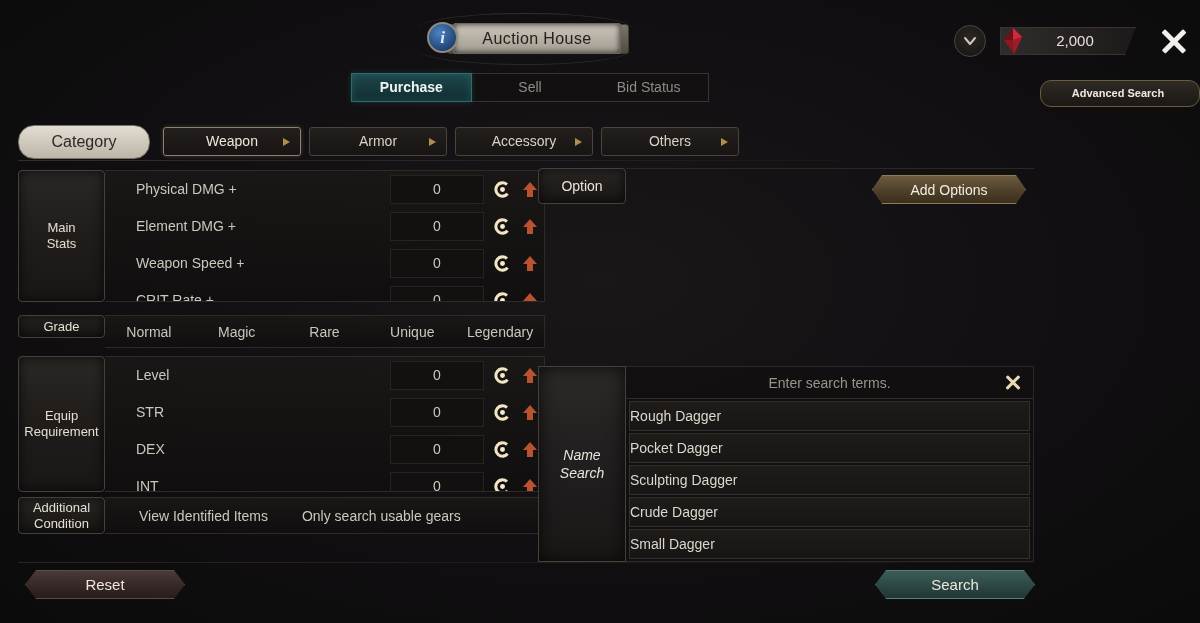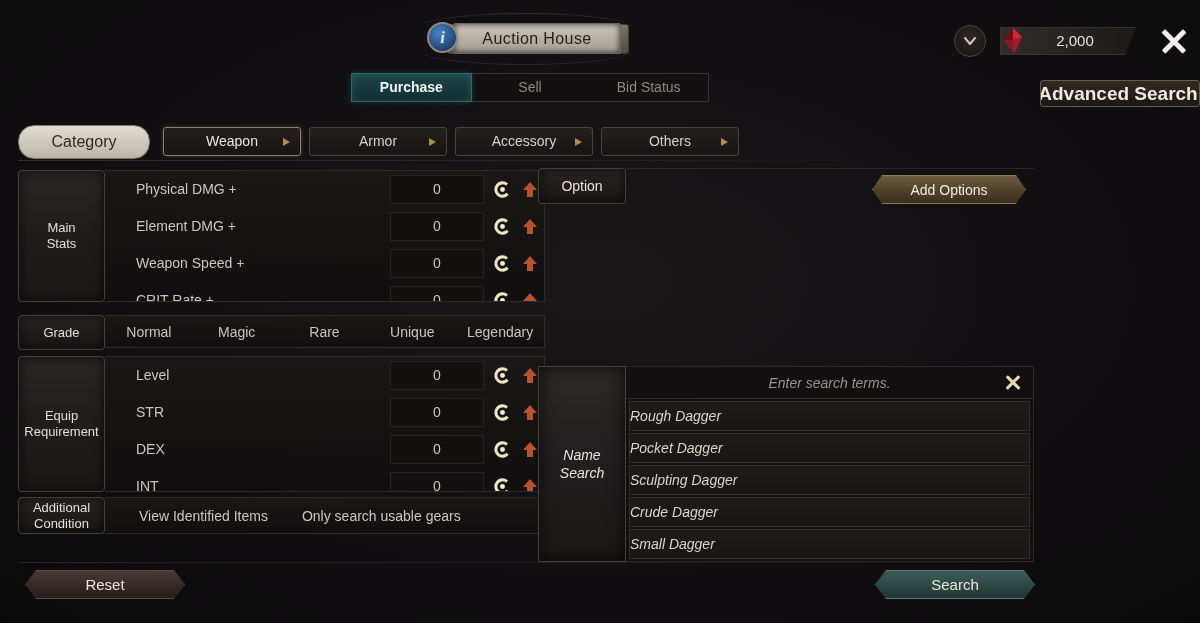--- a/index.html
+++ b/index.html
@@ -98,22 +98,22 @@
   .tab.active {
     background: linear-gradient(180deg,#1c4347 0%, #17393d 55%, #102a2d 100%);
     color:#eef4f3; font-weight:bold;
     box-shadow: inset 0 0 8px rgba(90,200,200,.2), 0 0 6px rgba(60,160,160,.25);
     border:1px solid #2e6b6b;
     margin:-1px;
   }
   .adv-search {
     position:absolute; left:1040px; top:80px; width:160px; height:27px;
     border:1px solid #6c5c3c; background: linear-gradient(180deg,#2e2a24,#1b1815);
-    border-radius:3px;
-    color:#efe9df; font-size:19px; font-weight:bold;
+    border-radius:11px;
+    color:#efe9df; font-size:11px; font-weight:bold;
     line-height:25px; text-align:center;
     overflow:hidden; white-space:nowrap;
     text-indent:-4px;
   }
 
   
   .cat-label {
     position:absolute; left:18px; top:125px; width:132px; height:34px;
     background: linear-gradient(180deg,#e2ddd4 0%, #cfc8bc 50%, #bdb5a8 100%);
     border-radius:16px; border:1px solid #7a7468;
@@ -200,21 +200,20 @@
     color:#eae4da; font-size:14px; text-align:center;
     display:flex; align-items:center; justify-content:center; line-height:1.3;
     box-shadow: inset 0 0 18px rgba(0,0,0,.75);
     font-style: italic;
   }
   .search-panel {
     position:absolute; left:626px; top:366px; width:408px; height:196px;
     background: rgba(18,16,15,.9);
     border:1px solid #2c2825; border-left:none;
     overflow:hidden;
-    font-style:italic;
   }
   .search-field {
     position:relative; height:32px; border-bottom:1px solid #302c27;
   }
   .search-ph {
     position:absolute; left:0; right:0; top:0; height:32px; line-height:32px;
     text-align:center; color:#9a948b; font-size:14px;
   }
   .search-clear {
     position:absolute; right:10px; top:6px; width:20px; height:20px;
@@ -357,21 +356,21 @@
           <circle cx="10" cy="10" r="2.6" fill="#f7ead0"></circle>
         </svg>
         <svg class="up-ico" viewBox="0 0 16 17">
           <path d="M8 1 L15 9 L11 9 L11 16 L5 16 L5 9 L1 9 Z" fill="#b8522f"></path>
         </svg>
       </div>
     </div>
   </div>
 
   <div class="sect" style="top:315px;">
-    <div class="sect-tab" style="top:0; height:35px;">Grade</div>
+    <div class="sect-tab" style="top:0; height:23px;">Grade</div>
     <div class="sect-body grade-body" style="top:0; width:440px; height:33px;">
       <span class="grade-opt">Normal</span>
       <span class="grade-opt">Magic</span>
       <span class="grade-opt">Rare</span>
       <span class="grade-opt">Unique</span>
       <span class="grade-opt">Legendary</span>
     </div>
   </div>
 
   <div class="sect" style="top:356px;">

